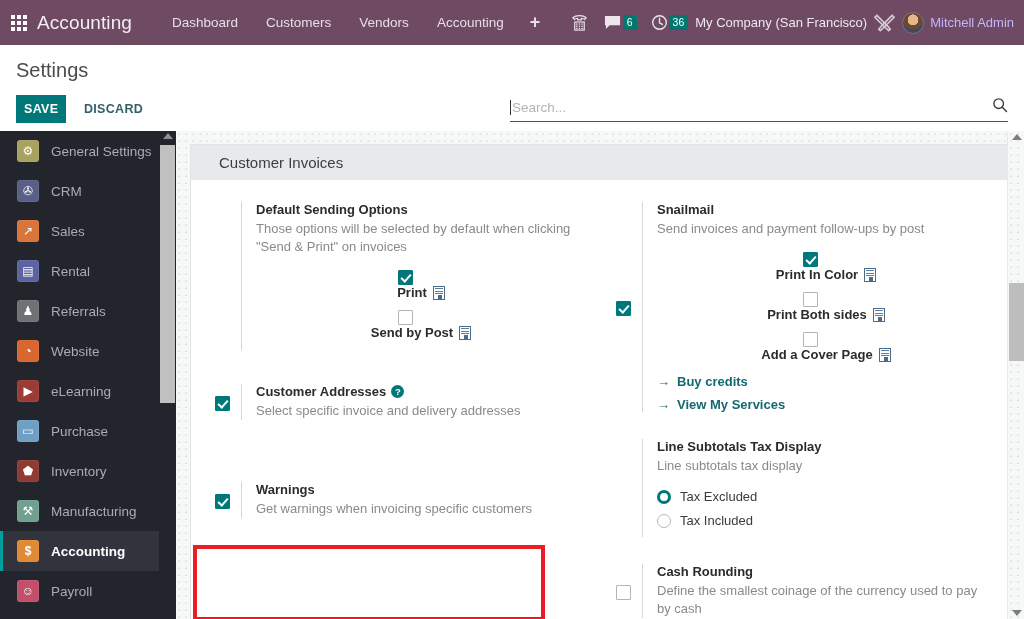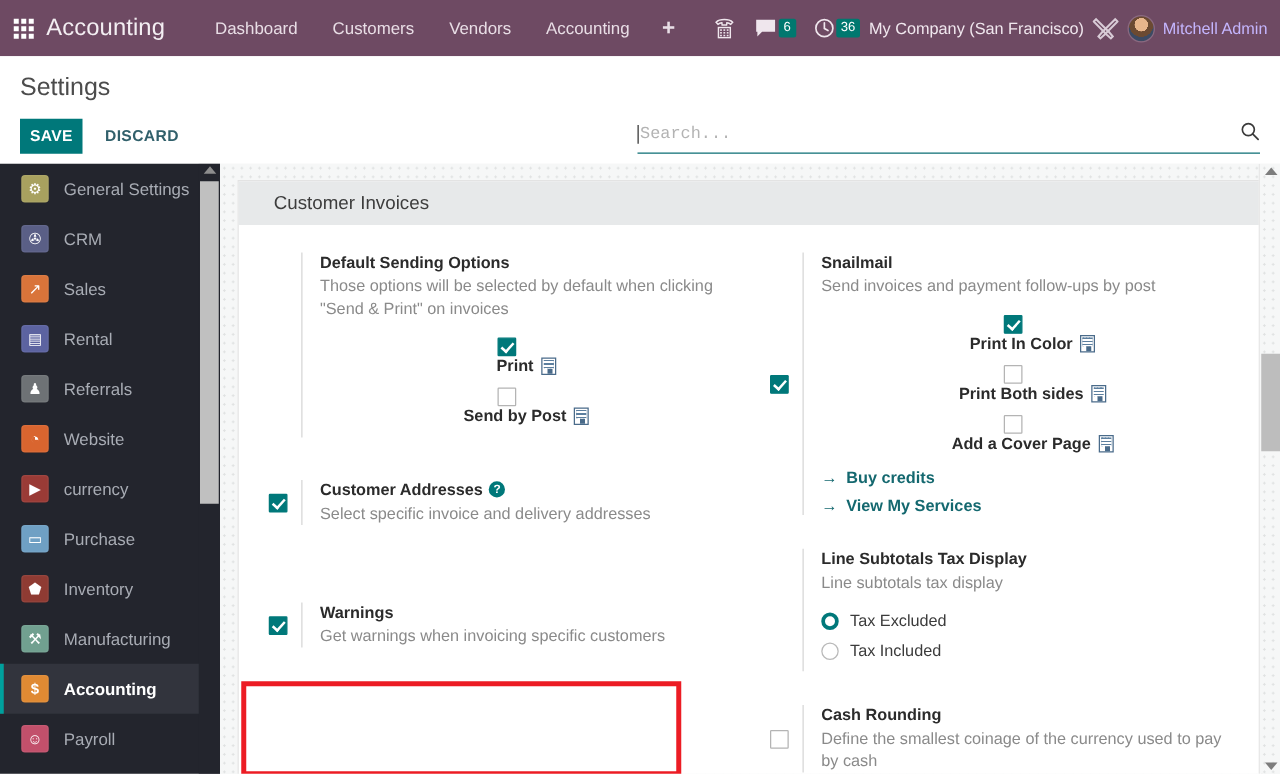--- a/index.html
+++ b/index.html
@@ -86,21 +86,21 @@
     position: absolute; left: 510px; top: 52px; width: 498px;
     border-bottom: 1px solid #0b6e74;
     display: flex; align-items: center; padding-bottom: 4px;
   }
   .searchwrap .caret {
     width: 1px; height: 15px; background: #333; margin-right: 1px;
   }
   .search-input {
     flex: 1; border: none; outline: none;
     font-size: 13.5px; color: #a21caf;
-    font-family: Liberation Mono, monospace;
+    font-family: Liberation Sans, sans-serif;
     background: transparent;
   }
   .search-input::placeholder { color: #b3b3b3; }
   .search-icon { color: #3a3a3a; font-size: 16px; cursor: pointer; }
 
   
   .body-area {
     position: absolute; top: 131px; left: 0; width: 1024px; height: 488px;
     display: flex;
     background: #f4f4f4;
@@ -383,21 +383,21 @@
     <div class="side-item">
       <span class="ico" style="background:#6e7275">♟</span>
       <span>Referrals</span>
     </div>
     <div class="side-item">
       <span class="ico" style="background:#d9652f">◔</span>
       <span>Website</span>
     </div>
     <div class="side-item">
       <span class="ico" style="background:#9a3b36">▶</span>
-      <span>currency</span>
+      <span>eLearning</span>
     </div>
     <div class="side-item">
       <span class="ico" style="background:#6fa0c4">▭</span>
       <span>Purchase</span>
     </div>
     <div class="side-item">
       <span class="ico" style="background:#8f3b33">⬟</span>
       <span>Inventory</span>
     </div>
     <div class="side-item">

